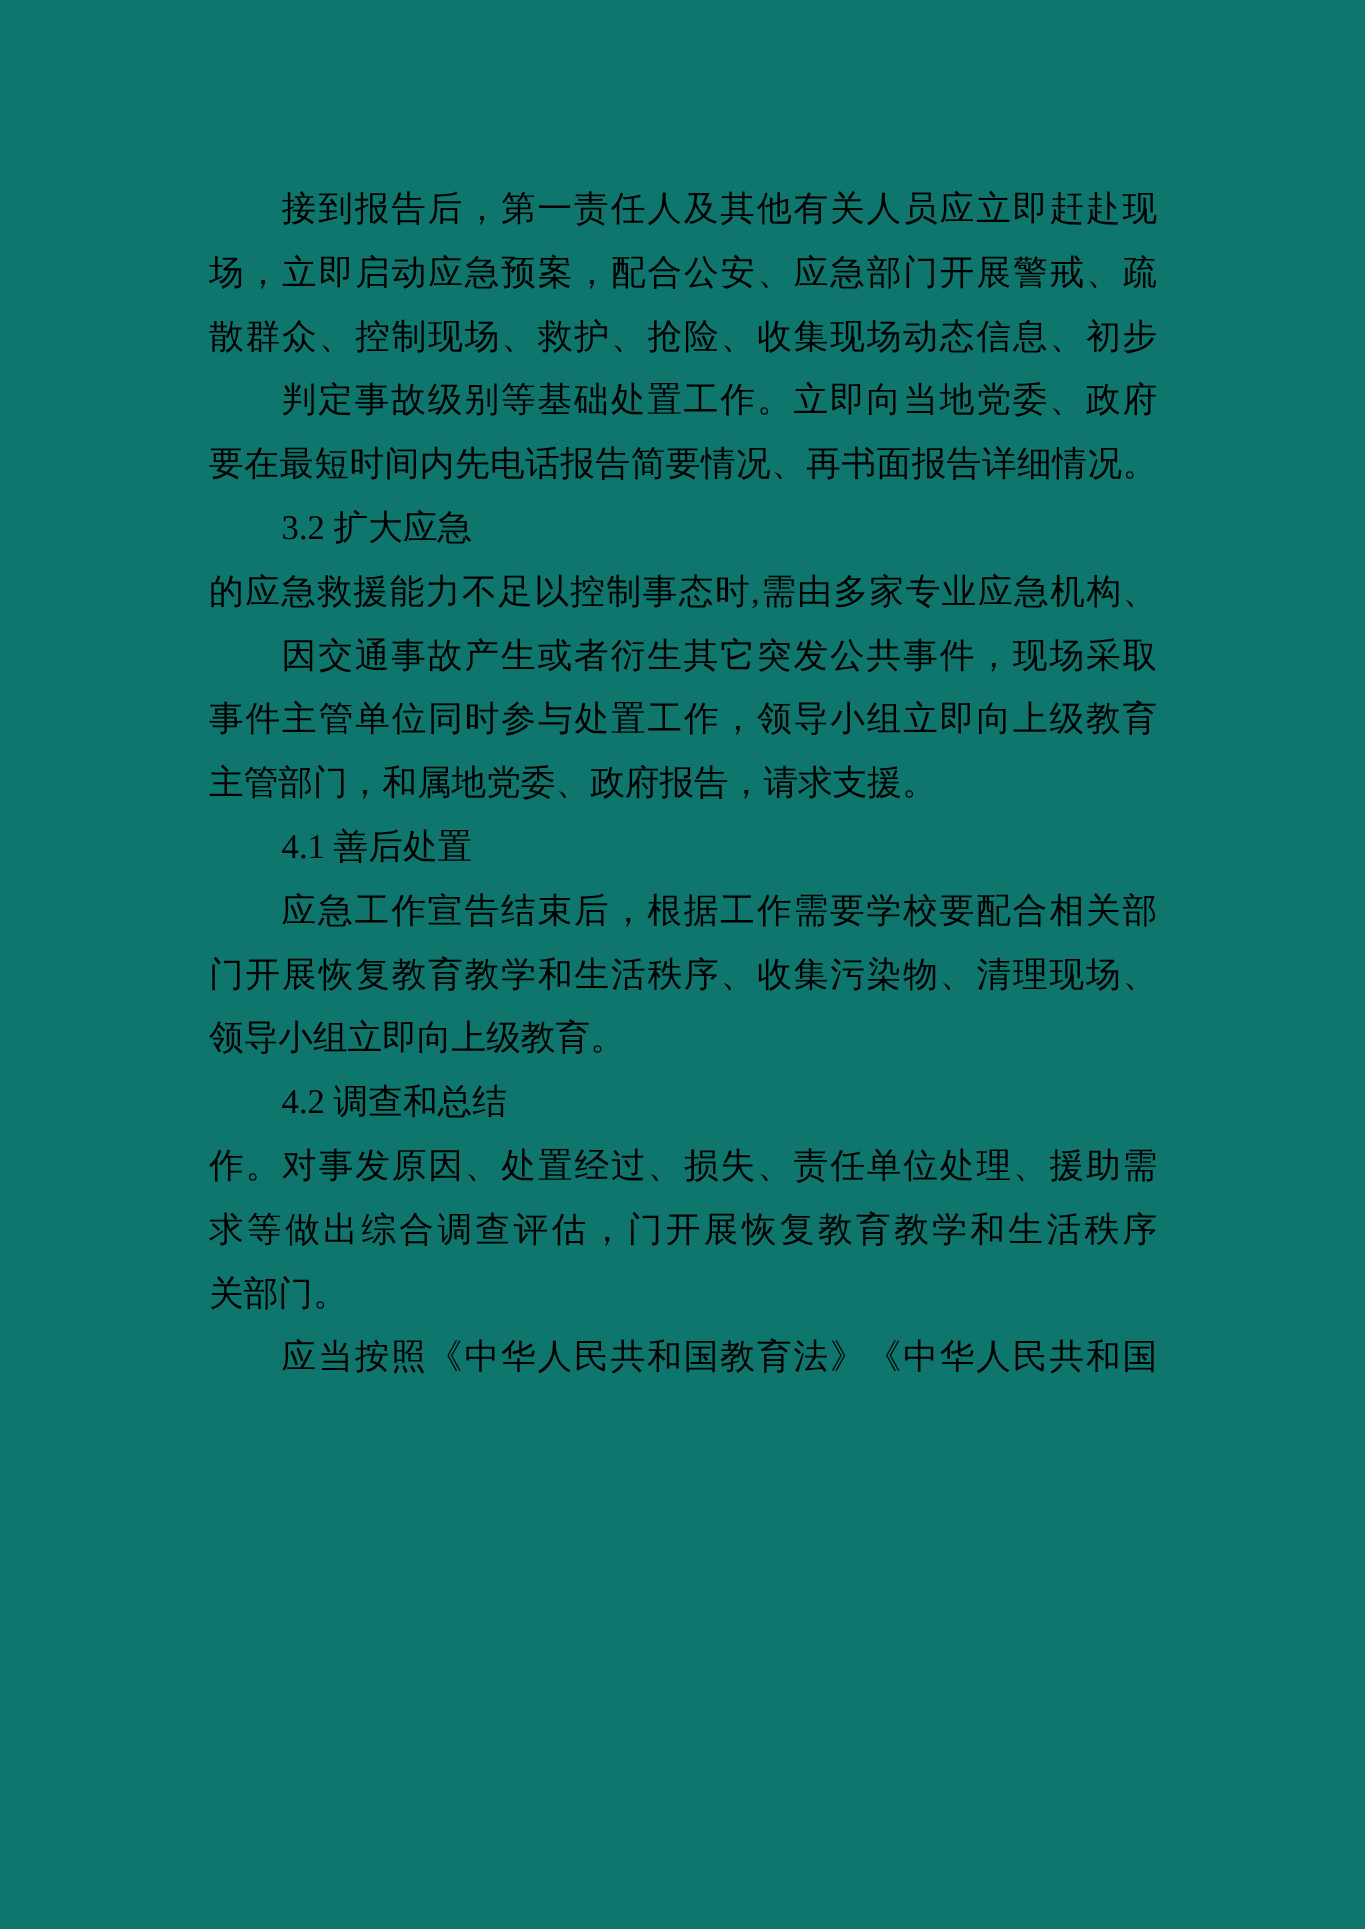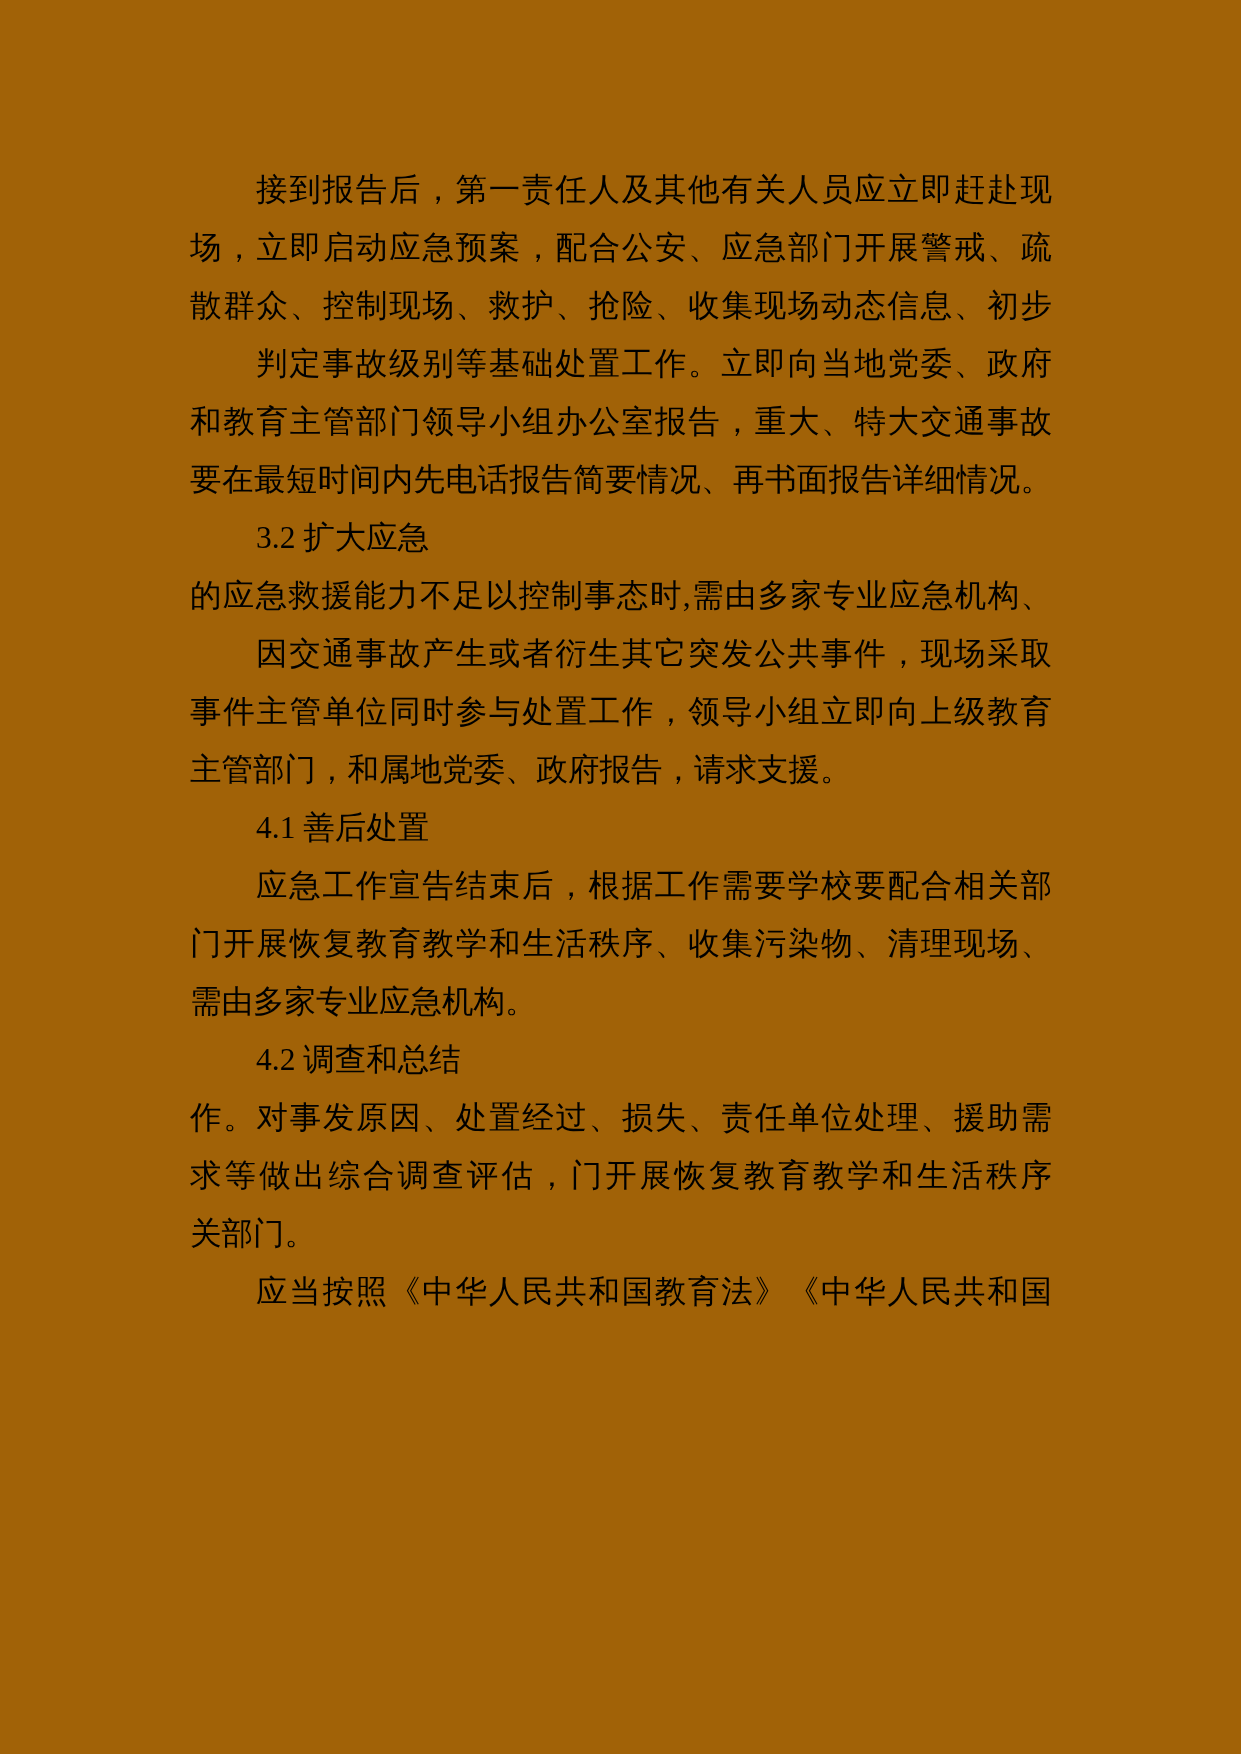--- a/index.html
+++ b/index.html
@@ -4,21 +4,21 @@
 <style>
   html, body {
     margin: 0;
     padding: 0;
     background: #ffffff;
   }
   .page {
     position: relative;
     width: 1241px;
     height: 1754px;
-    background: #a16207;
+    background: #0f766e;
     overflow: hidden;
     font-family: "Liberation Serif", serif;
     color: #000000;
   }
   .text-block {
     position: absolute;
     left: 190px;
     top: 161px;
     width: 862px;
   }
@@ -46,30 +46,29 @@
 </style>
 </head>
 <body>
 
 <div class="page">
   <div class="text-block">
     <div class="ln ind jfull">接到报告后，第一责任人及其他有关人员应立即赶赴现</div>
     <div class="ln jfull">场，立即启动应急预案，配合公安、应急部门开展警戒、疏</div>
     <div class="ln jfull">散群众、控制现场、救护、抢险、收集现场动态信息、初步</div>
     <div class="ln ind jfull">判定事故级别等基础处置工作。立即向当地党委、政府</div>
-    <div class="ln jfull">和教育主管部门领导小组办公室报告，重大、特大交通事故</div>
     <div class="ln jfull">要在最短时间内先电话报告简要情况、再书面报告详细情况。</div>
     <div class="ln ind">3.2 扩大应急</div>
     <div class="ln jfull">的应急救援能力不足以控制事态时,需由多家专业应急机构、</div>
     <div class="ln ind jfull">因交通事故产生或者衍生其它突发公共事件，现场采取</div>
     <div class="ln jfull">事件主管单位同时参与处置工作，领导小组立即向上级教育</div>
     <div class="ln">主管部门，和属地党委、政府报告，请求支援。</div>
     <div class="ln ind">4.1 善后处置</div>
     <div class="ln ind jfull">应急工作宣告结束后，根据工作需要学校要配合相关部</div>
     <div class="ln jfull">门开展恢复教育教学和生活秩序、收集污染物、清理现场、</div>
-    <div class="ln">需由多家专业应急机构。</div>
+    <div class="ln">领导小组立即向上级教育。</div>
     <div class="ln ind">4.2 调查和总结</div>
     <div class="ln jfull">作。对事发原因、处置经过、损失、责任单位处理、援助需</div>
     <div class="ln jfull">求等做出综合调查评估，门开展恢复教育教学和生活秩序</div>
     <div class="ln">关部门。</div>
     <div class="ln ind jfull">应当按照《中华人民共和国教育法》《中华人民共和国</div>
   </div>
 </div>
 
 </body></html>

